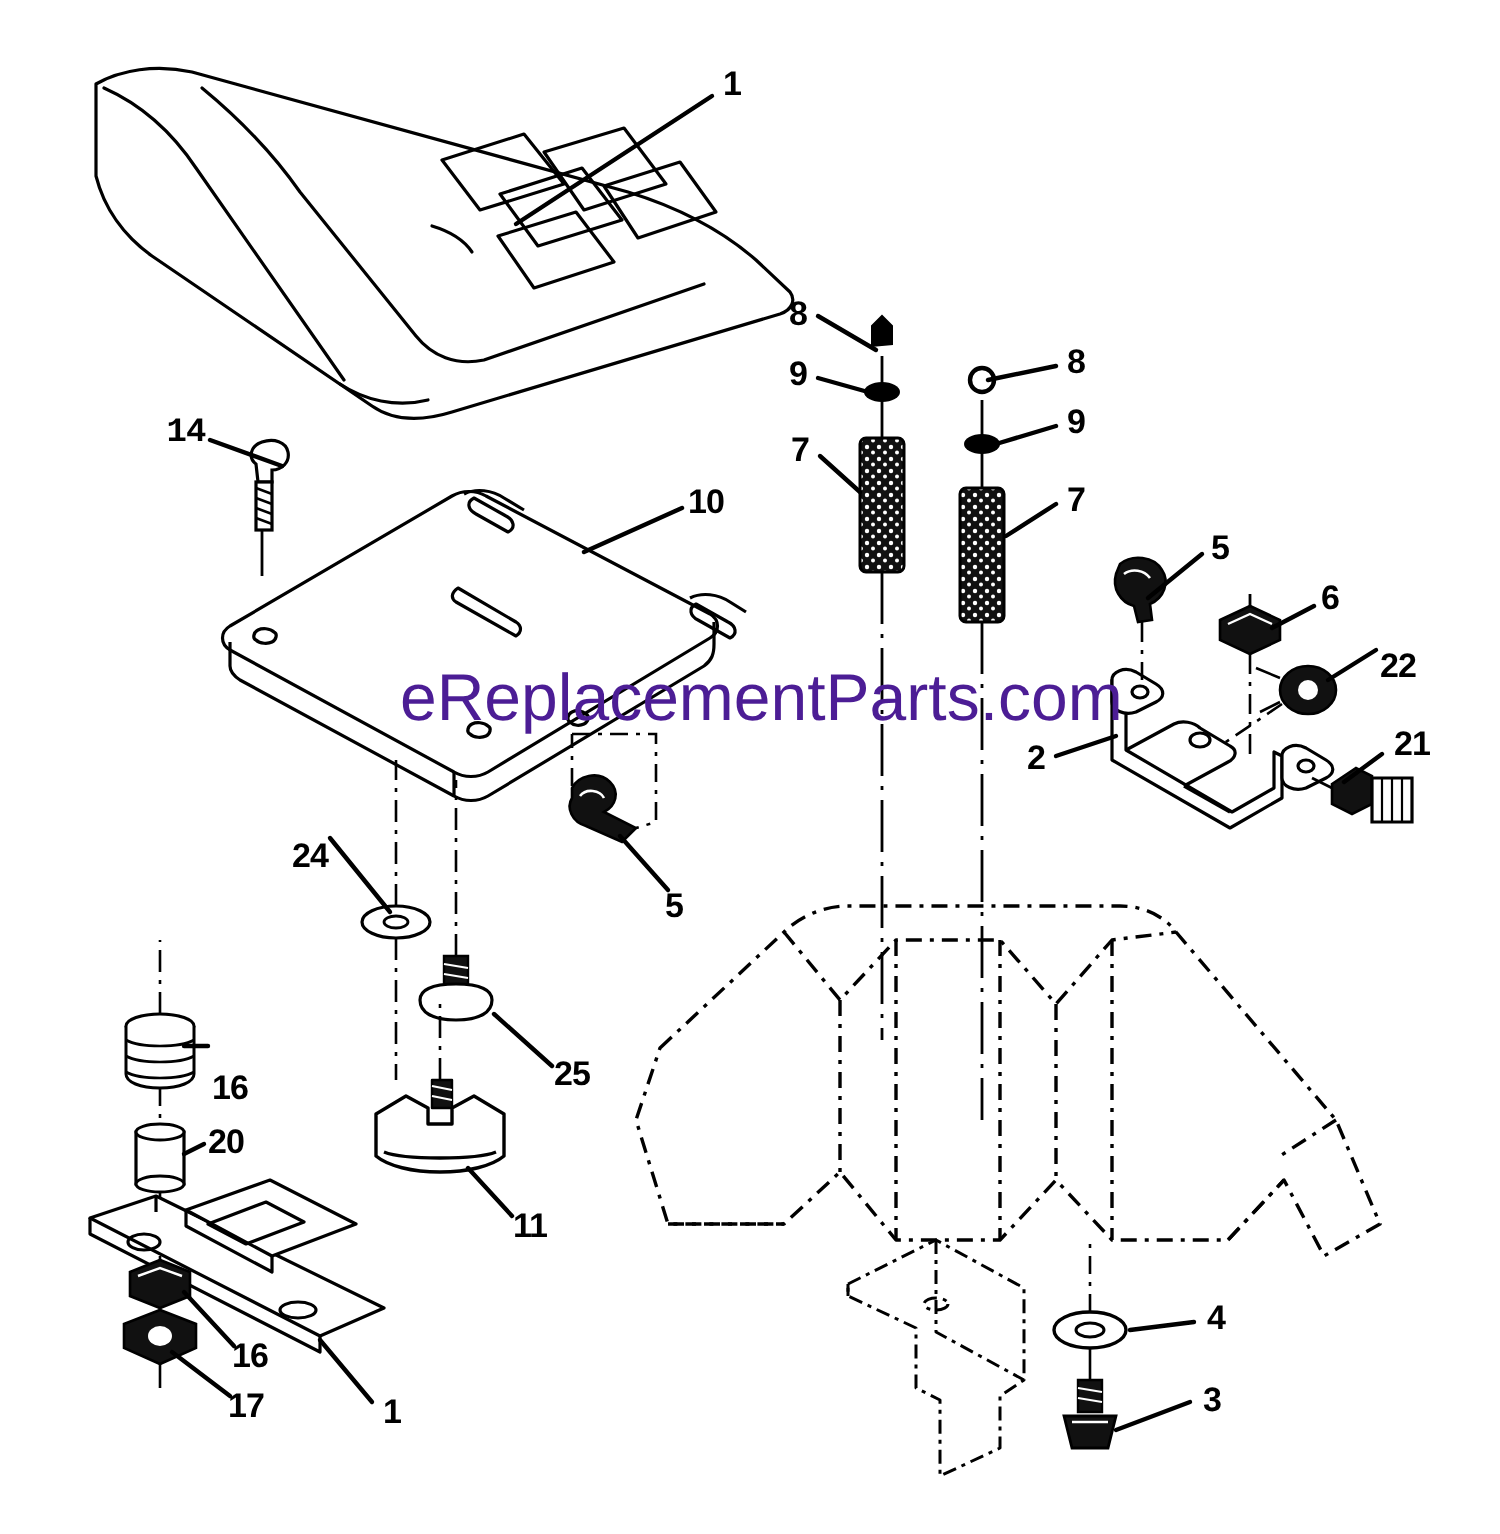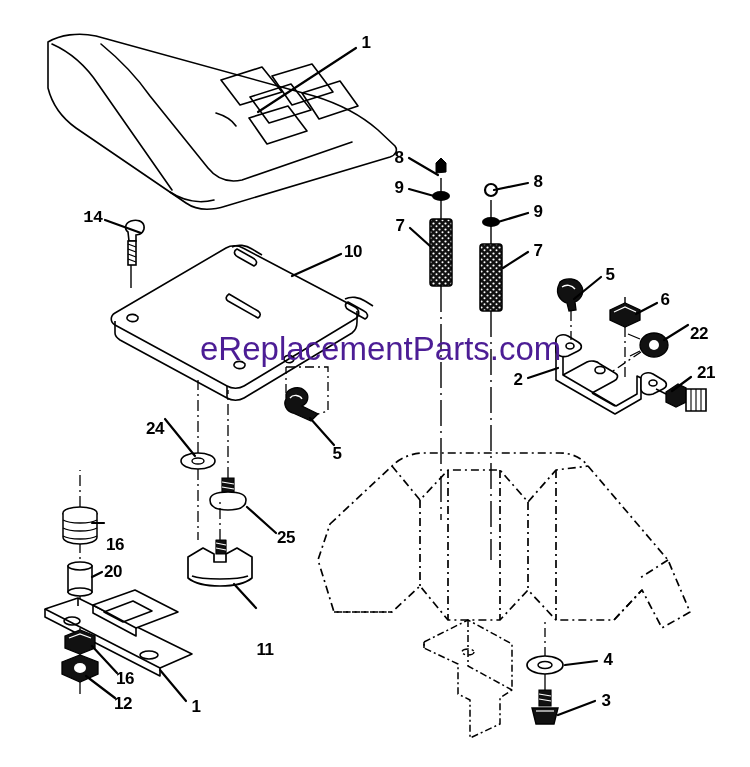--- a/index.html
+++ b/index.html
@@ -314,21 +314,21 @@
       <div class="callout" style="left: 610px; top: 274px;">5</div>
       <div class="callout" style="left: 665px; top: 299px;">6</div>
       <div class="callout" style="left: 699px; top: 320px; margin-top: 13px;">22</div>
       <div class="callout" style="left: 518px; top: 379px;">2</div>
       <div class="callout" style="left: 706px; top: 372px;">21</div>
       <div class="callout" style="left: 155px; top: 428px;">24</div>
       <div class="callout" style="left: 337px; top: 453px;">5</div>
       <div class="callout" style="left: 115px; top: 544px;">16</div>
       <div class="callout" style="left: 286px; top: 537px;">25</div>
       <div class="callout" style="left: 113px; top: 571px;">20</div>
-      <div class="callout" style="left: 265px; top: 613px; margin-top: 36px;">11</div>
+      <div class="callout" style="left: 265px; top: 613px;">11</div>
       <div class="callout" style="left: 608px; top: 659px;">4</div>
       <div class="callout" style="left: 125px; top: 678px;">16</div>
       <div class="callout" style="left: 606px; top: 700px;">3</div>
-      <div class="callout" style="left: 123px; top: 703px;">12</div>
+      <div class="callout" style="left: 123px; top: 703px;">17</div>
       <div class="callout" style="left: 196px; top: 706px;">1</div>
     </div>
 
 </div>
 
 </body></html>

